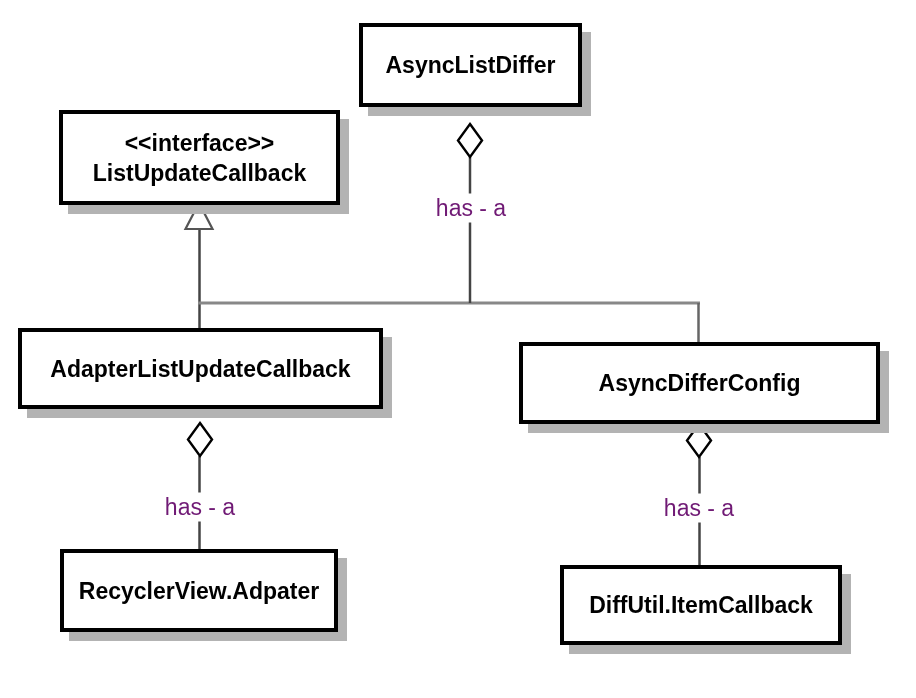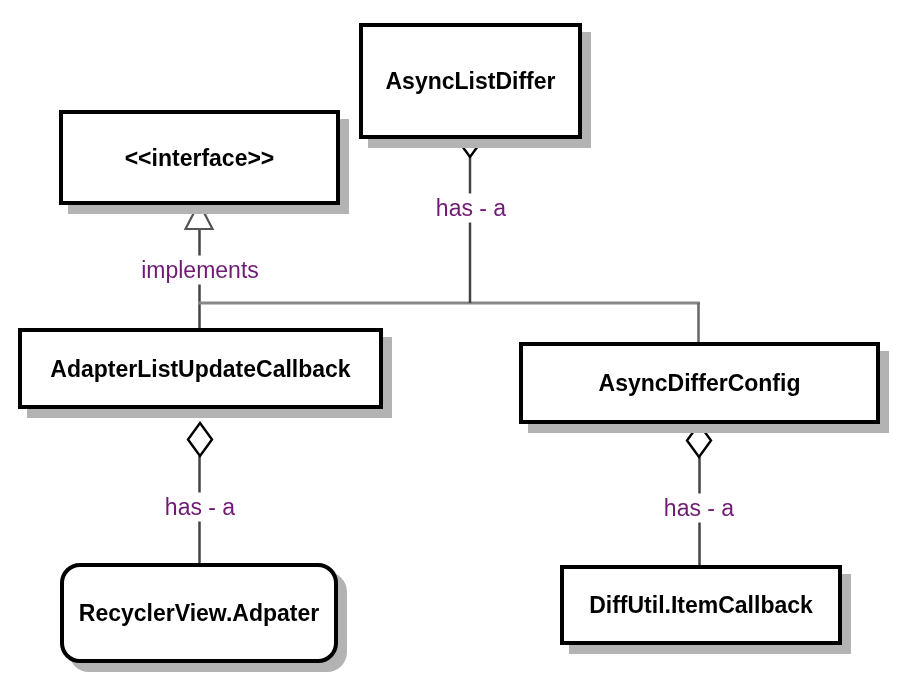--- a/index.html
+++ b/index.html
@@ -32,25 +32,25 @@
     align-items: center;
     justify-content: center;
     text-align: center;
     z-index: 2;
     color: #000000;
     font-weight: bold;
     font-size: 23px;
     line-height: 30px;
     white-space: nowrap;
   }
-  .box-async-list-differ          { left: 359px; top: 23px;  width: 223px; height: 116px; }
+  .box-async-list-differ          { left: 359px; top: 23px;  width: 223px; height: 84px; }
   .box-list-update-callback       { left: 59px;  top: 110px; width: 281px; height: 95px;  }
   .box-adapter-list-update-callback { left: 18px;  top: 328px; width: 365px; height: 81px; }
   .box-async-differ-config        { left: 519px; top: 342px; width: 361px; height: 82px;  }
-  .box-recycler-view-adapter      { left: 60px;  top: 563px; width: 278px; height: 100px; border-radius: 20px;  }
+  .box-recycler-view-adapter      { left: 60px;  top: 549px; width: 278px; height: 83px;  }
   .box-diff-util-item-callback    { left: 560px; top: 565px; width: 282px; height: 80px; justify-content: center;  }
   .edge-label {
     position: absolute;
     transform: translate(-50%, -50%);
     background: #ffffff;
     padding: 1px 7px;
     font-size: 23px;
     font-weight: normal;
     color: #701a75;
     z-index: 3;
@@ -86,36 +86,36 @@
     <polygon points="200,423 212,439.5 200,456 188,439.5" fill="#ffffff" stroke="#000000" stroke-width="2.4"></polygon>
     <polygon points="699,424 711,440.5 699,457 687,440.5" fill="#ffffff" stroke="#000000" stroke-width="2.4"></polygon>
   </svg>
 
   <div class="class-box box-async-list-differ">
     <span>AsyncListDiffer</span>
   </div>
 
   <div class="class-box box-list-update-callback">
     <span>&lt;&lt;interface&gt;&gt;</span>
+    <span>ListUpdateCallback</span>
   </div>
 
   <div class="class-box box-adapter-list-update-callback">
     <span>AdapterListUpdateCallback</span>
   </div>
 
   <div class="class-box box-async-differ-config">
     <span>AsyncDifferConfig</span>
   </div>
 
   <div class="class-box box-recycler-view-adapter">
     <span>RecyclerView.Adpater</span>
   </div>
 
   <div class="class-box box-diff-util-item-callback">
     <span>DiffUtil.ItemCallback</span>
   </div>
 
-  <div class="edge-label label-implements">implements</div>
   <div class="edge-label label-has-a-top">has - a</div>
   <div class="edge-label label-has-a-left">has - a</div>
   <div class="edge-label label-has-a-right">has - a</div>
 
 </div>
 
 </body></html>

